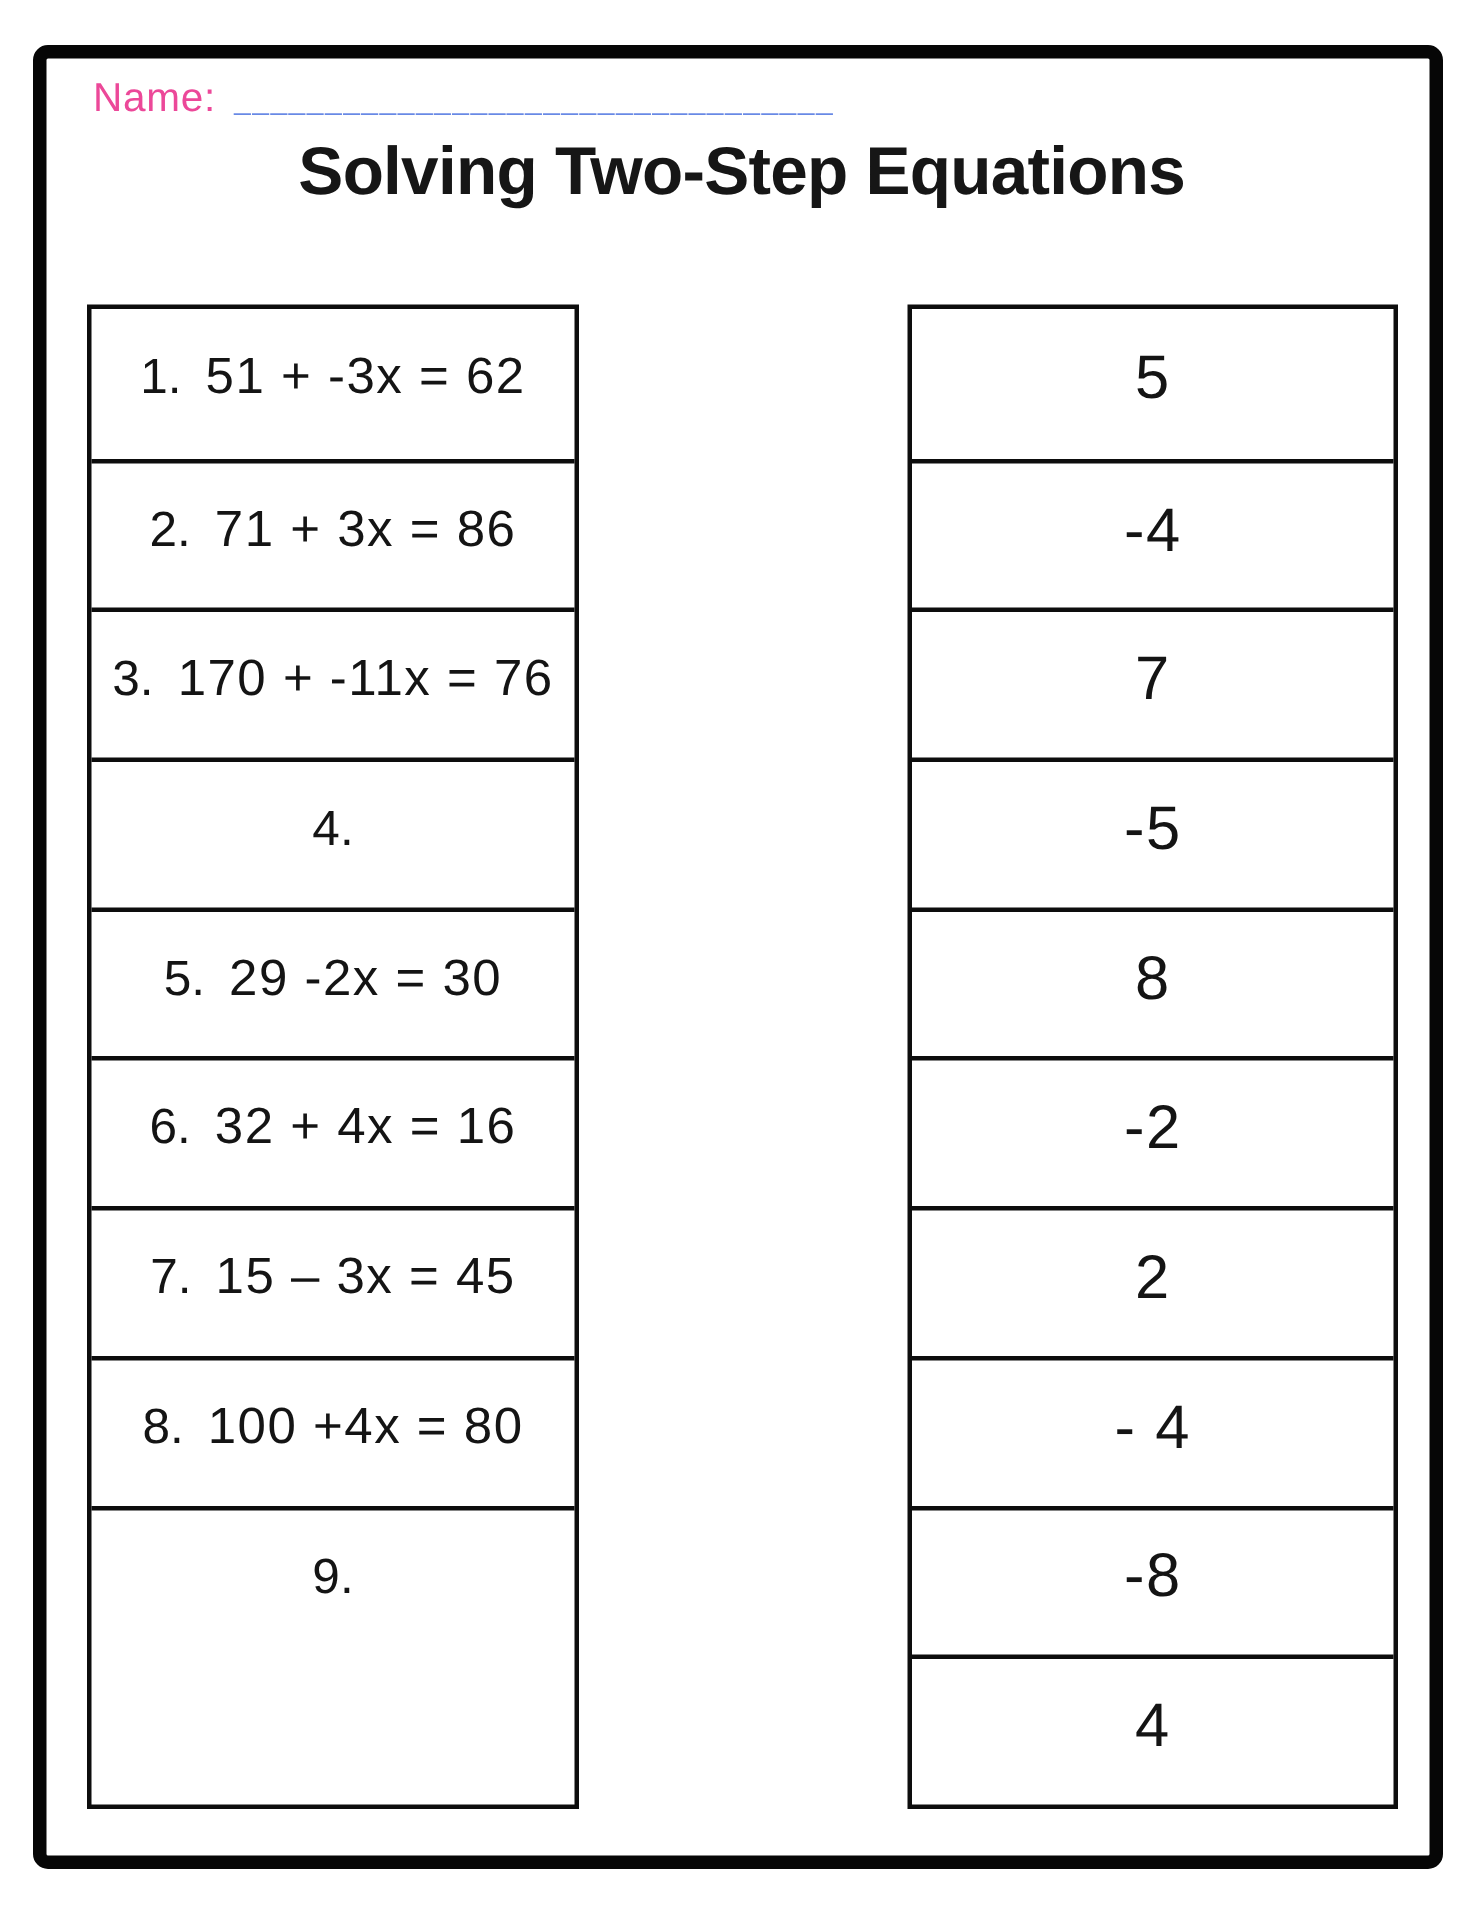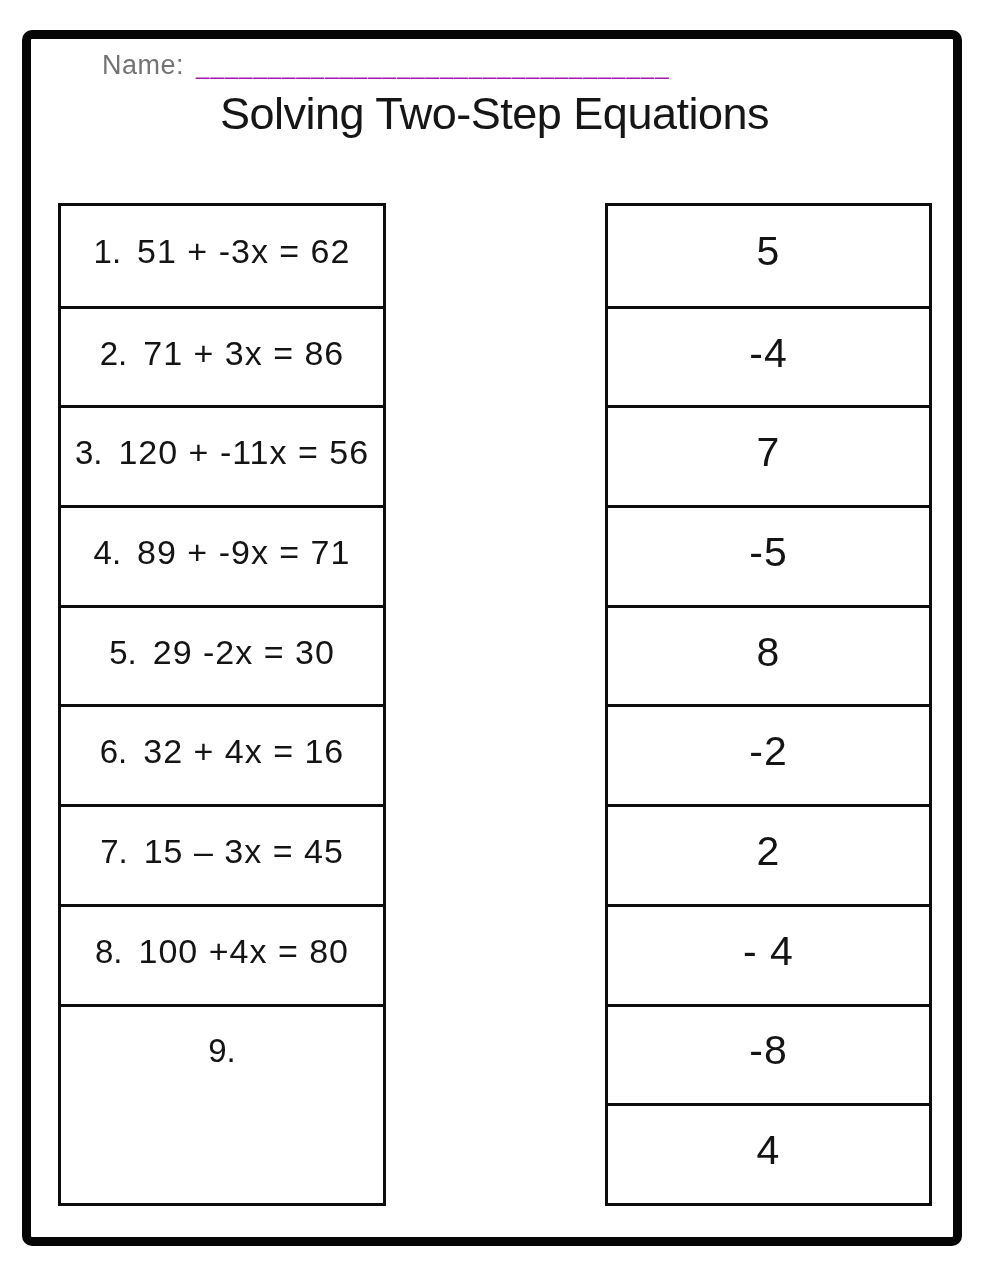--- a/index.html
+++ b/index.html
@@ -33,39 +33,38 @@
     display: flex;
     align-items: baseline;
     gap: 12px;
     white-space: nowrap;
   }
   #name-field { left: 62px; top: 50px; }
   #date-field { left: 528px; top: 50px; }
   .field-label {
     font-size: 27px;
     font-weight: 400;
-    color: #737373;
+    color: #ec4899;
     letter-spacing: 0.5px;
-    margin-left: 40px;
   }
   .field-line {
-    font-size: 24px;
-    font-weight: 400;
-    color: #a21caf;
+    font-size: 20px;
+    font-weight: 700;
+    color: #1d4ed8;
     letter-spacing: 1px;
   }
   
   #title {
     position: absolute;
     left: 0;
     top: 88px;
     width: 989px;
     text-align: center;
     font-size: 45px;
-    font-weight: 400;
+    font-weight: 700;
     letter-spacing: -0.5px;
     color: #161616;
   }
   #directions {
     position: absolute;
     left: 0;
     top: 151px;
     width: 989px;
     text-align: center;
     font-size: 21px;
@@ -143,27 +142,26 @@
     </div>
     <div class="match-row">
       <span class="q-inner">
           <span class="q-number">2.</span>
           <span class="q-equation">71 + 3x = 86</span>
         </span>
     </div>
     <div class="match-row">
       <span class="q-inner">
           <span class="q-number">3.</span>
-          <span class="q-equation">120 + -11x = 56</span>
+          <span class="q-equation">170 + -11x = 76</span>
         </span>
     </div>
     <div class="match-row">
       <span class="q-inner">
           <span class="q-number">4.</span>
-          <span class="q-equation">89 + -9x = 71</span>
         </span>
     </div>
     <div class="match-row">
       <span class="q-inner">
           <span class="q-number">5.</span>
           <span class="q-equation">29 -2x = 30</span>
         </span>
     </div>
     <div class="match-row">
       <span class="q-inner">

